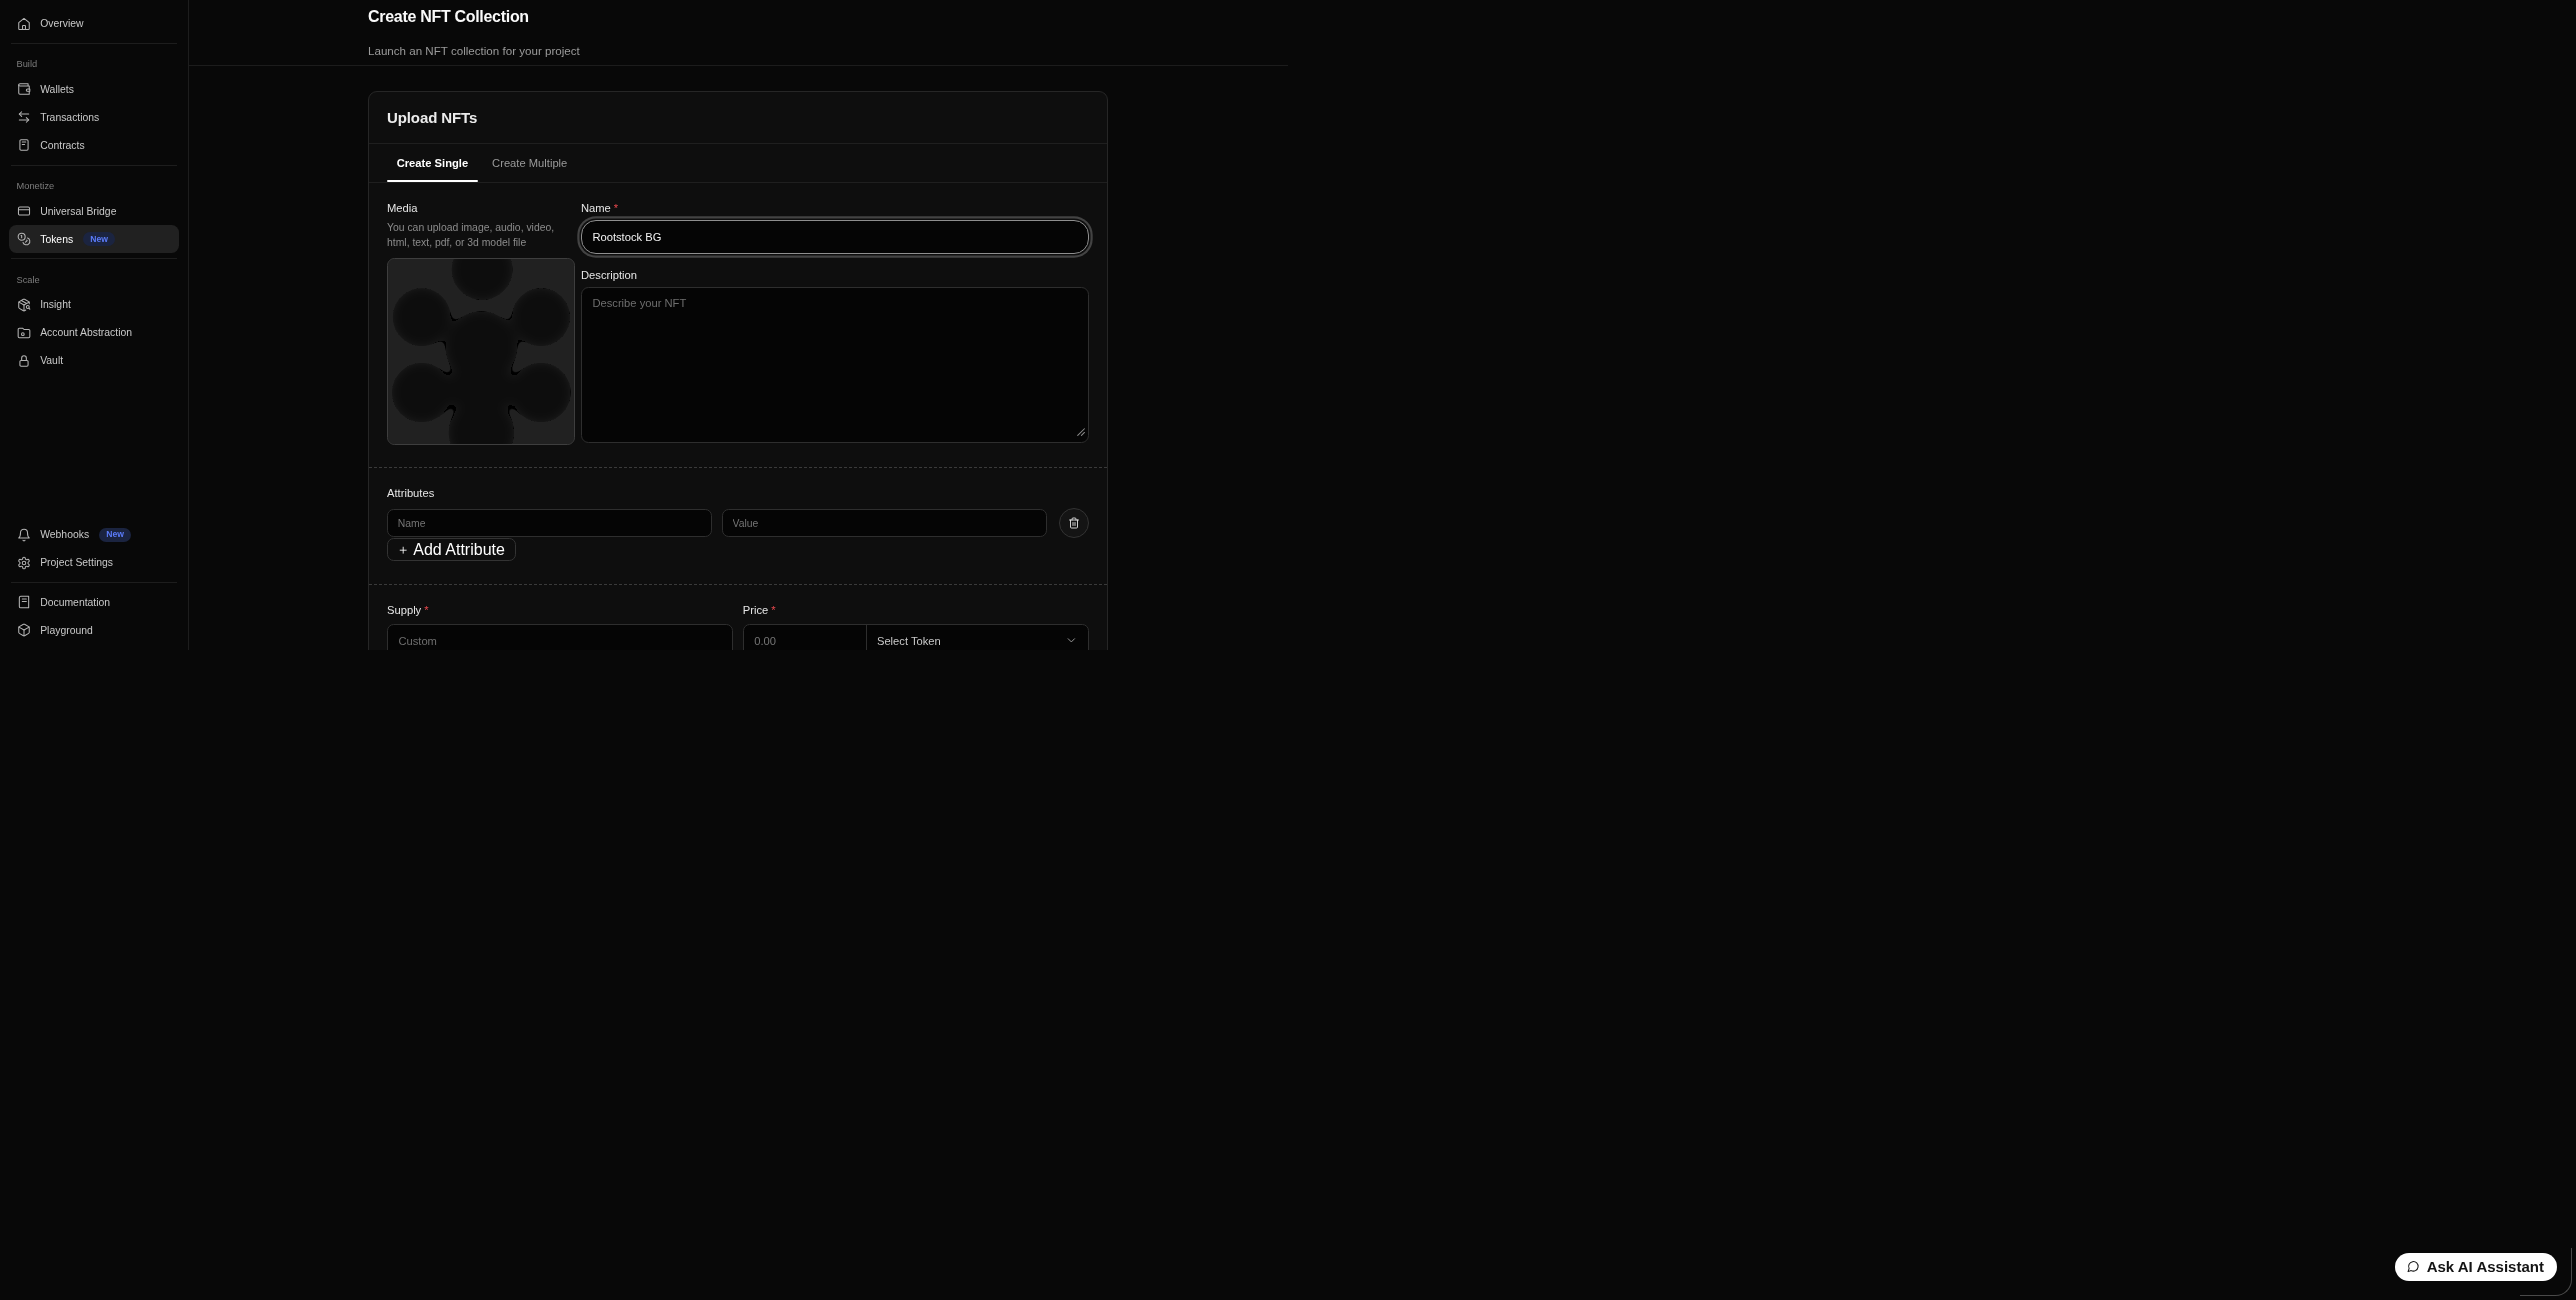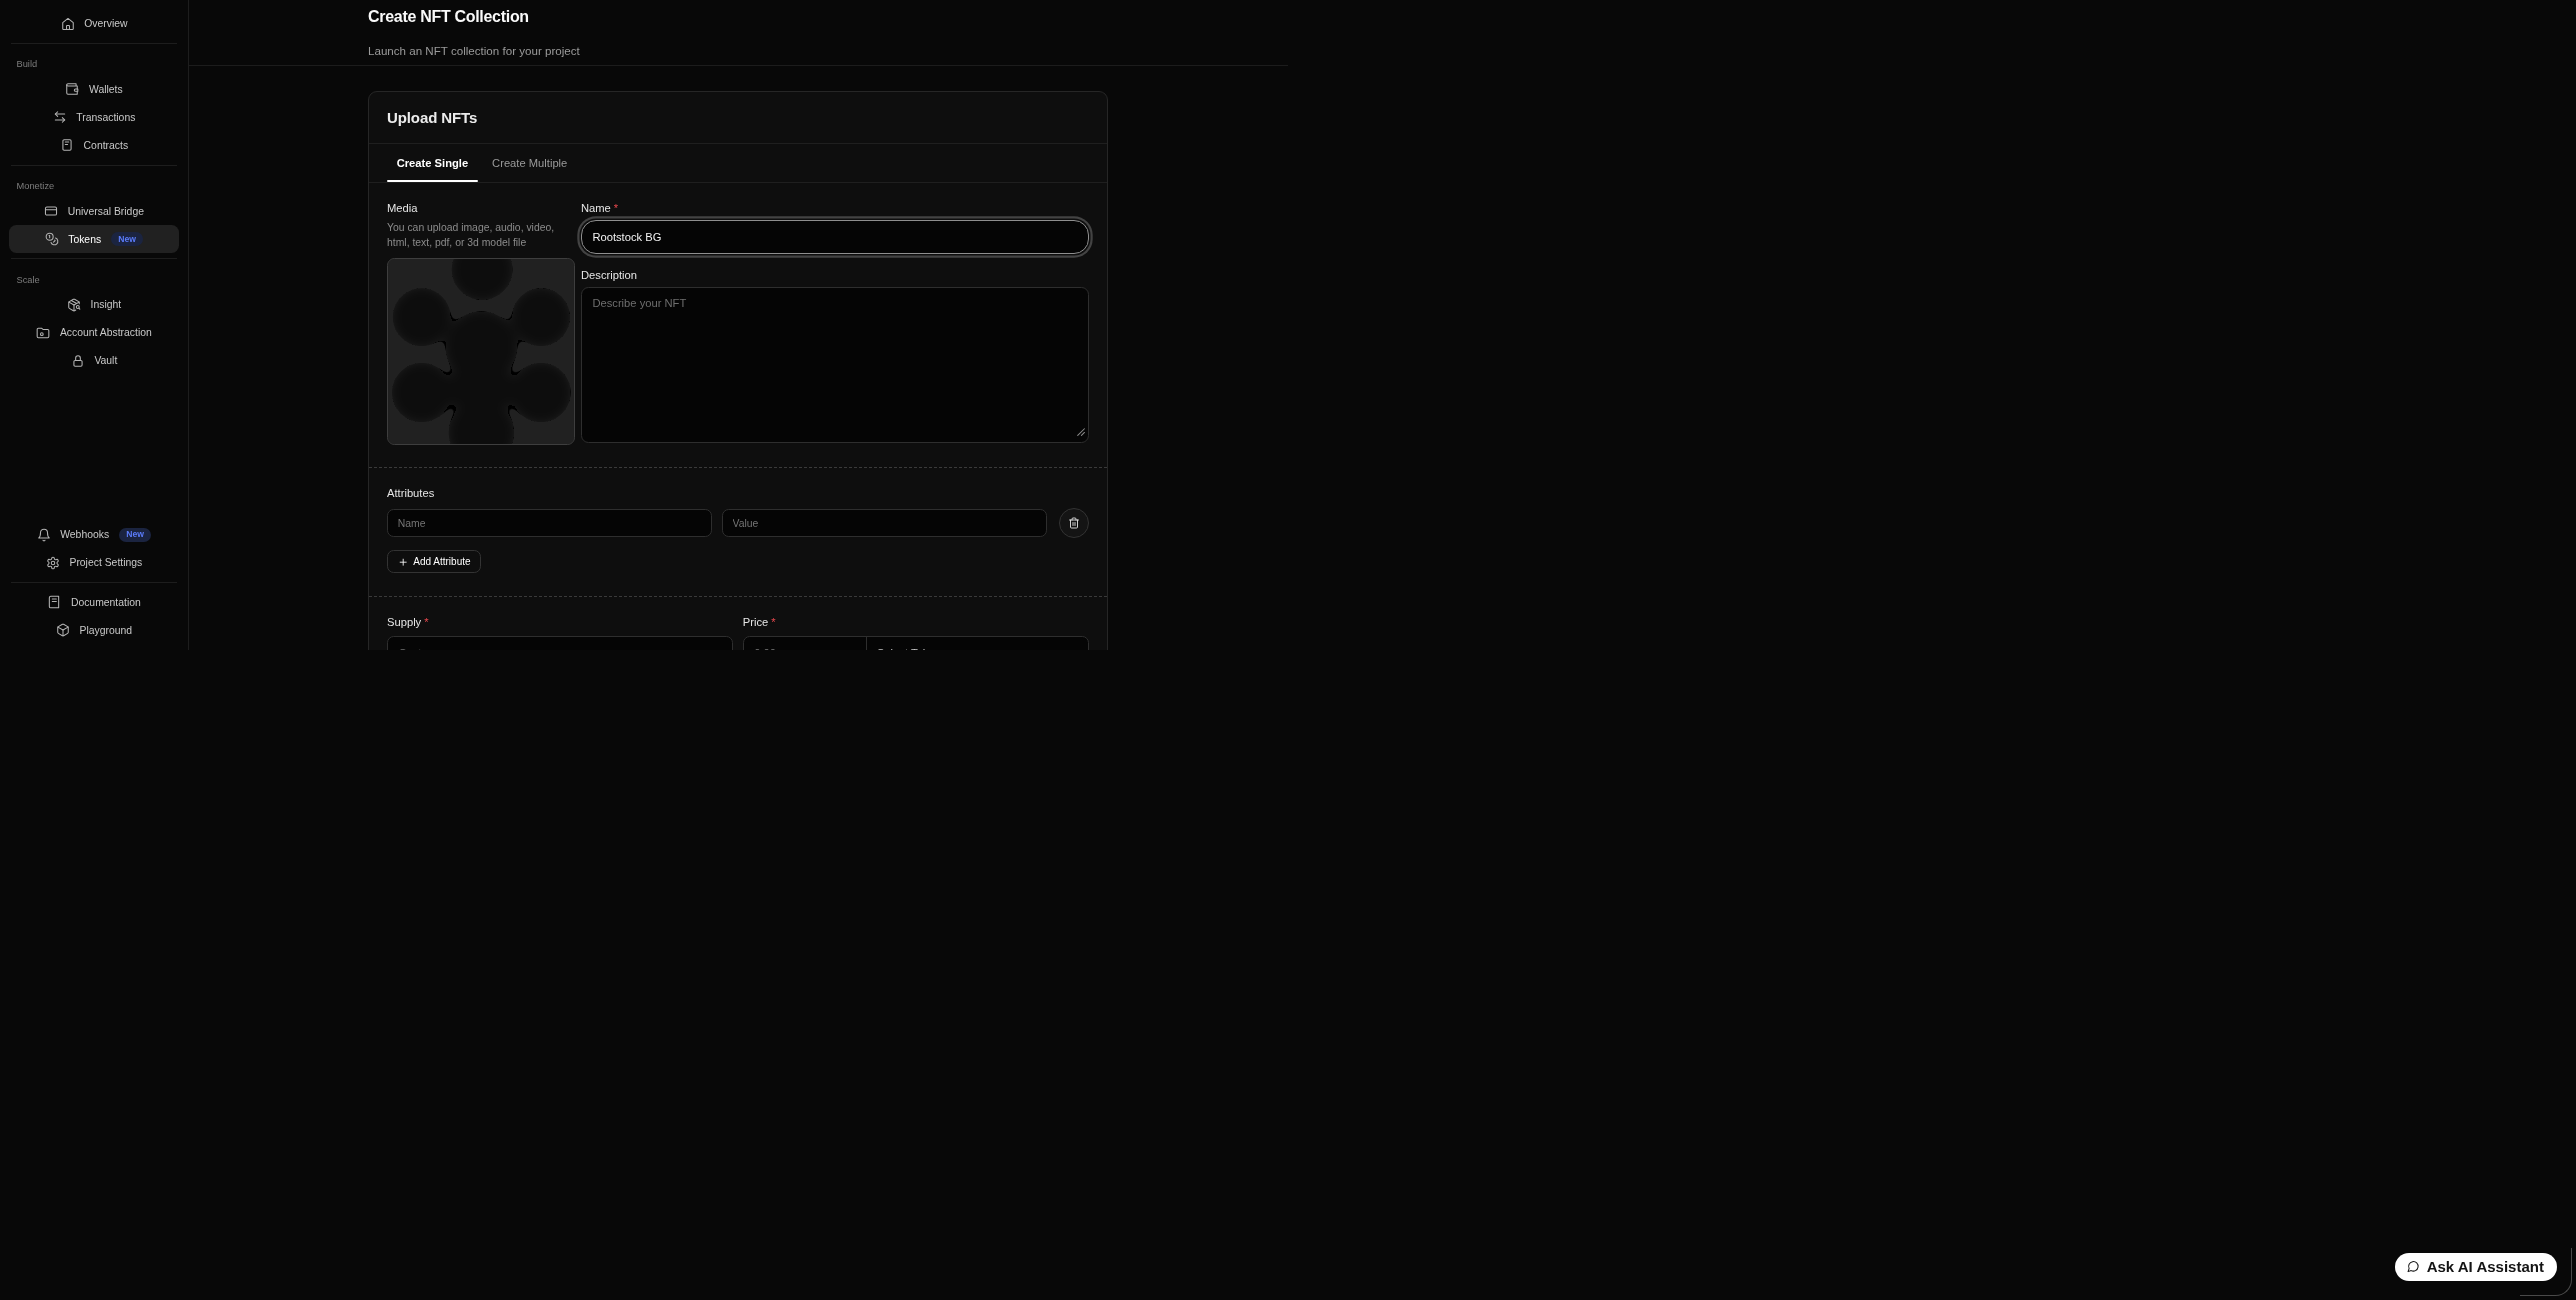--- a/index.html
+++ b/index.html
@@ -15,21 +15,21 @@
   .sidebar {
     width:189px; min-width:189px; height:100%;
     border-right:0.7px solid #1d1d1d;
     display:flex; flex-direction:column;
     padding:9.7px 9px 6px 9px;
     background:#080808;
   }
   .side-item {
     display:flex; align-items:center; gap:9.7px;
     height:28px; padding:0 7.5px; border-radius:7.5px;
-    color:#c9c9c9; font-size:10.4px; cursor:pointer; flex:none;justify-content:center;
+    color:#c9c9c9; font-size:10.4px; cursor:pointer; flex:none;
   }
   .side-item .ic { display:flex; align-items:center; color:#b4b4b4; }
   .side-item.active { background:#212121; color:#fff; }
   .side-div { border:none; border-top:0.7px solid #1d1d1d; margin:5.2px 2.2px; flex:none; }
   .side-title { font-size:9.3px; color:#7d7d7d; padding:10.4px 7.5px 6px 7.5px; flex:none; }
   .badge {
     background:#1b2440; color:#5b7cfa; font-size:8.6px; font-weight:700;
     padding:2.2px 7.5px 3px; border-radius:745px; line-height:1;
   }
   .side-spacer { flex:1; }
@@ -96,23 +96,23 @@
     height:28px; background:#050505; border:0.7px solid #2e2e2e; border-radius:6.7px;
     color:#f2f2f2; font-size:10.4px; padding:0 9.7px; font-family:inherit; outline:none;
     width:326px;
   }
   .trash-btn {
     width:30px; height:30px; min-width:30px; border-radius:50%;
     border:0.7px solid #333; background:#141414; color:#e6e6e6;
     display:flex; align-items:center; justify-content:center; cursor:pointer; margin-left:2.2px;
   }
   .add-attr-btn {
-    margin-top:12px; height:23px; display:inline-flex; align-items:center; gap:5.2px;
+    height:23px; display:inline-flex; align-items:center; gap:5.2px;
     padding:0 9.7px; border-radius:6.7px; border:0.7px solid #333; background:transparent;
-    color:#fff; font-size:10px; font-weight:500; cursor:pointer; font-family:inherit;
+    color:#fff; font-size:16px; font-weight:500; cursor:pointer; font-family:inherit;
   }
 
   .price-section { padding:19.4px 18px 18px; display:grid; grid-template-columns:1fr 1fr; gap:9.7px; }
   .price-group {
     margin-top:7.5px; height:34px; border:0.7px solid #2e2e2e; border-radius:6.7px;
     background:#050505; display:flex; align-items:stretch; overflow:hidden;
   }
   .price-amount {
     width:122px; min-width:122px; background:transparent; border:none; outline:none;
     color:#f2f2f2; font-size:11.2px; padding:0 10.4px; font-family:inherit;

